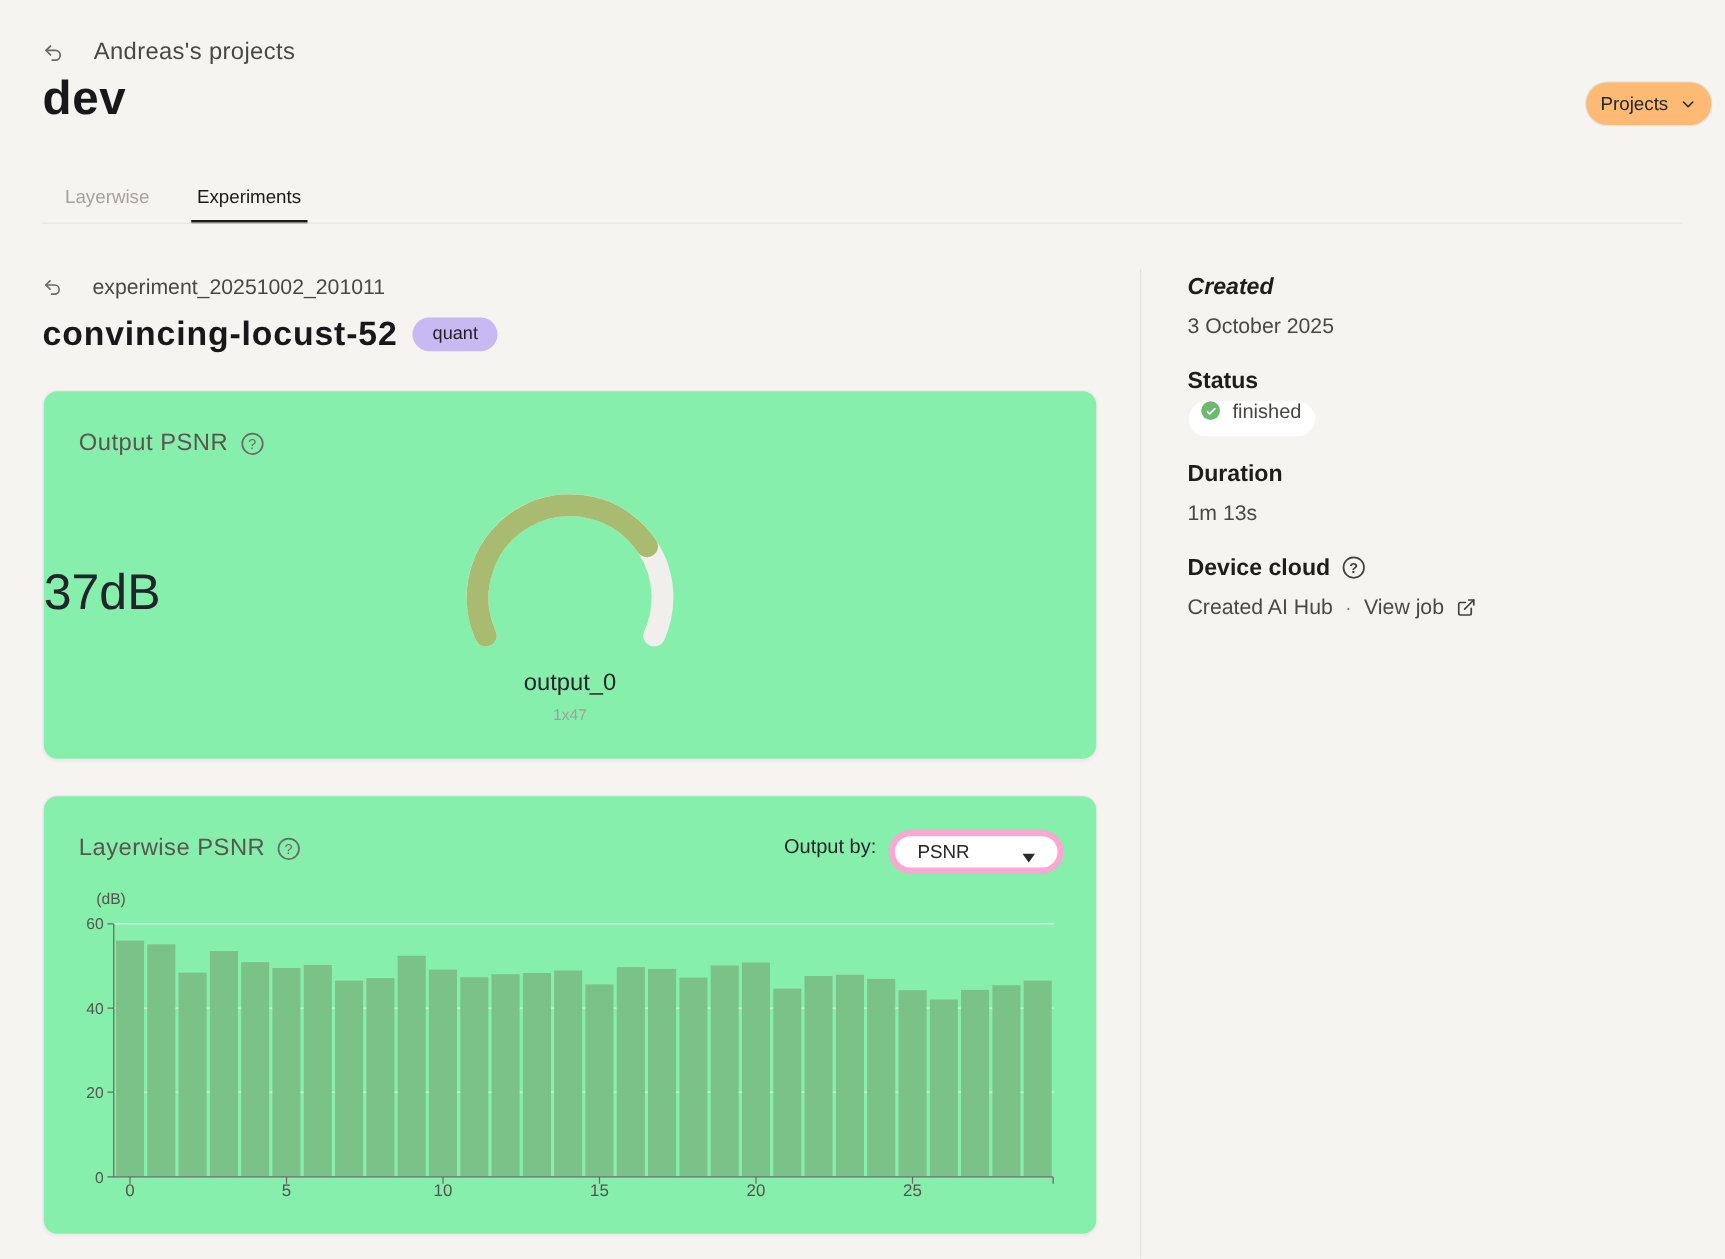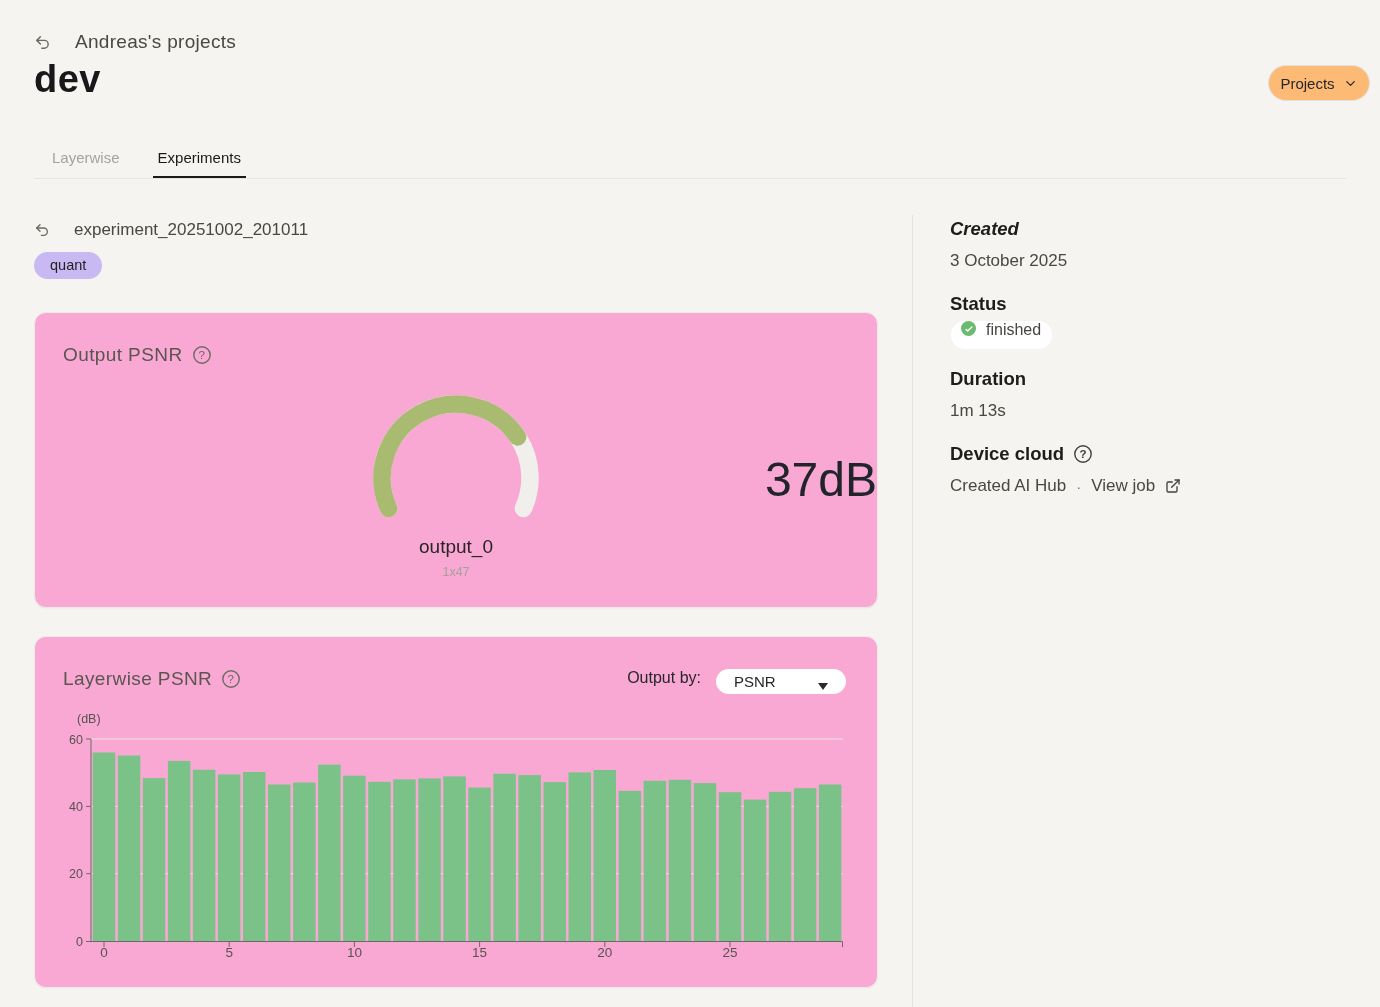--- a/index.html
+++ b/index.html
@@ -24,27 +24,27 @@
 .tab { padding-bottom:10px; color:#a8a29e; }
 .tab.active { color:#1c1917; border-bottom:3px solid #1c1917; }
 .hr { position:absolute; left:34px; right:34px; top:178px; height:1px; background:#e7e5e3; }
 .vr { position:absolute; left:912px; top:215px; bottom:0; width:1px; background:#e5e3e0; }
 
 .crumb2 { top:220px; font-size:17px; }
 .h2row { position:absolute; left:34px; top:252px; display:flex; align-items:center; gap:12px; }
 .h2 { font-size:27px; font-weight:bold; color:#18181b; letter-spacing:0.7px; }
 .badge { background:#c9b9f3; color:#232326; font-size:14.5px; border-radius:14px; padding:5px 16px; line-height:17px; }
 
-.card { position:absolute; left:34px; width:844px; background:#f9a8d4; border-radius:12px; border:1px solid #ecebe9; box-shadow:0 1px 2px rgba(0,0,0,0.03); }
+.card { position:absolute; left:34px; width:844px; background:#86efac; border-radius:12px; border:1px solid #ecebe9; box-shadow:0 1px 2px rgba(0,0,0,0.03); }
 .card1 { top:312px; height:296px; }
 .card2 { top:636px; height:352px; }
 .cardtitle { position:absolute; left:28px; top:31px; font-size:19px; letter-spacing:0.4px; color:#5a564f; display:flex; align-items:center; gap:9px; }
 
 .gaugewrap { position:absolute; left:0; top:0; width:844px; height:296px; }
-.gaugetxt { position:absolute; left:0; top:139px; width:842px; text-align:right; font-size:48px; color:#21252b; }
+.gaugetxt { position:absolute; left:0; top:139px; width:842px; text-align:left; font-size:40px; color:#21252b; }
 .outname { position:absolute; left:34px; top:536px; width:844px; text-align:center; font-size:19px; color:#292524; }
 .outshape { position:absolute; left:34px; top:565px; width:844px; text-align:center; font-size:12.5px; color:#a3a19d; }
 
 .colorby { position:absolute; left:523px; top:32px; width:143px; text-align:right; font-size:16px; color:#26262a; white-space:nowrap; }
 .select {
   position:absolute; left:676px; top:27px; width:140px; height:35px;
   background:#fff; border:5px solid #f9a8d4; border-radius:18px;
   display:flex; align-items:center; font-size:15px; color:#26262a;
   padding-left:18px;
 }
@@ -81,20 +81,21 @@
 <div class="vr"></div>
 
 <div class="crumb crumb2">
   <svg width="16" height="16" viewBox="0 0 24 24" fill="none" stroke="#6d6963" stroke-width="2" stroke-linecap="round" stroke-linejoin="round">
       <path d="M9 14 4 9l5-5"></path>
       <path d="M4 9h10.5a5.5 5.5 0 0 1 5.5 5.5 5.5 5.5 0 0 1-5.5 5.5H11"></path>
     </svg>
   <span>experiment_20251002_201011</span>
 </div>
 <div class="h2row">
+  <div class="h2">convincing-locust-52</div>
   <div class="badge">quant</div>
 </div>
 
 <div class="card card1">
   <div class="cardtitle">Output PSNR
     <svg width="20" height="20" viewBox="0 0 20 20">
         <circle cx="10" cy="10" r="8.2" fill="none" stroke="#6d6963" stroke-width="1.4"></circle>
         <text x="10" y="14.2" text-anchor="middle" font-size="11.5" fill="#6d6963" font-family="Liberation Sans">?</text>
       </svg>
   </div>

